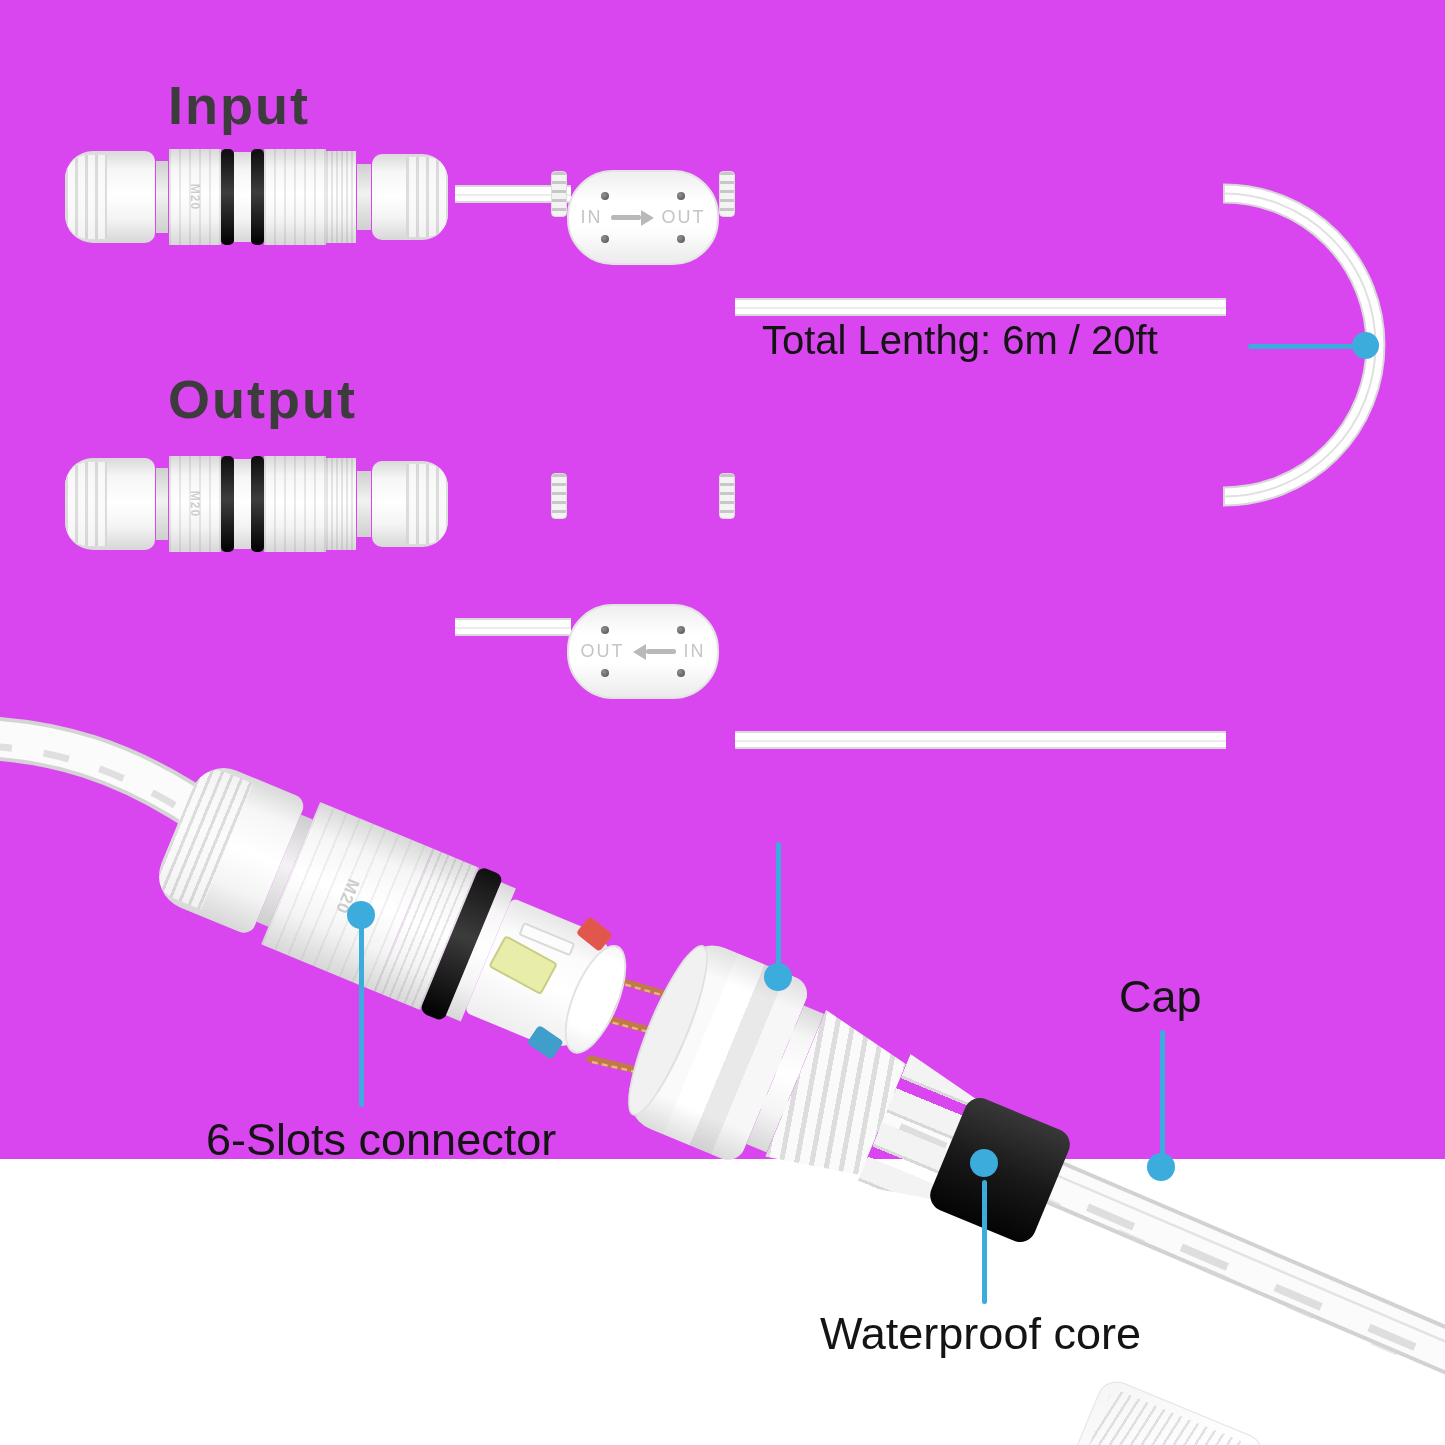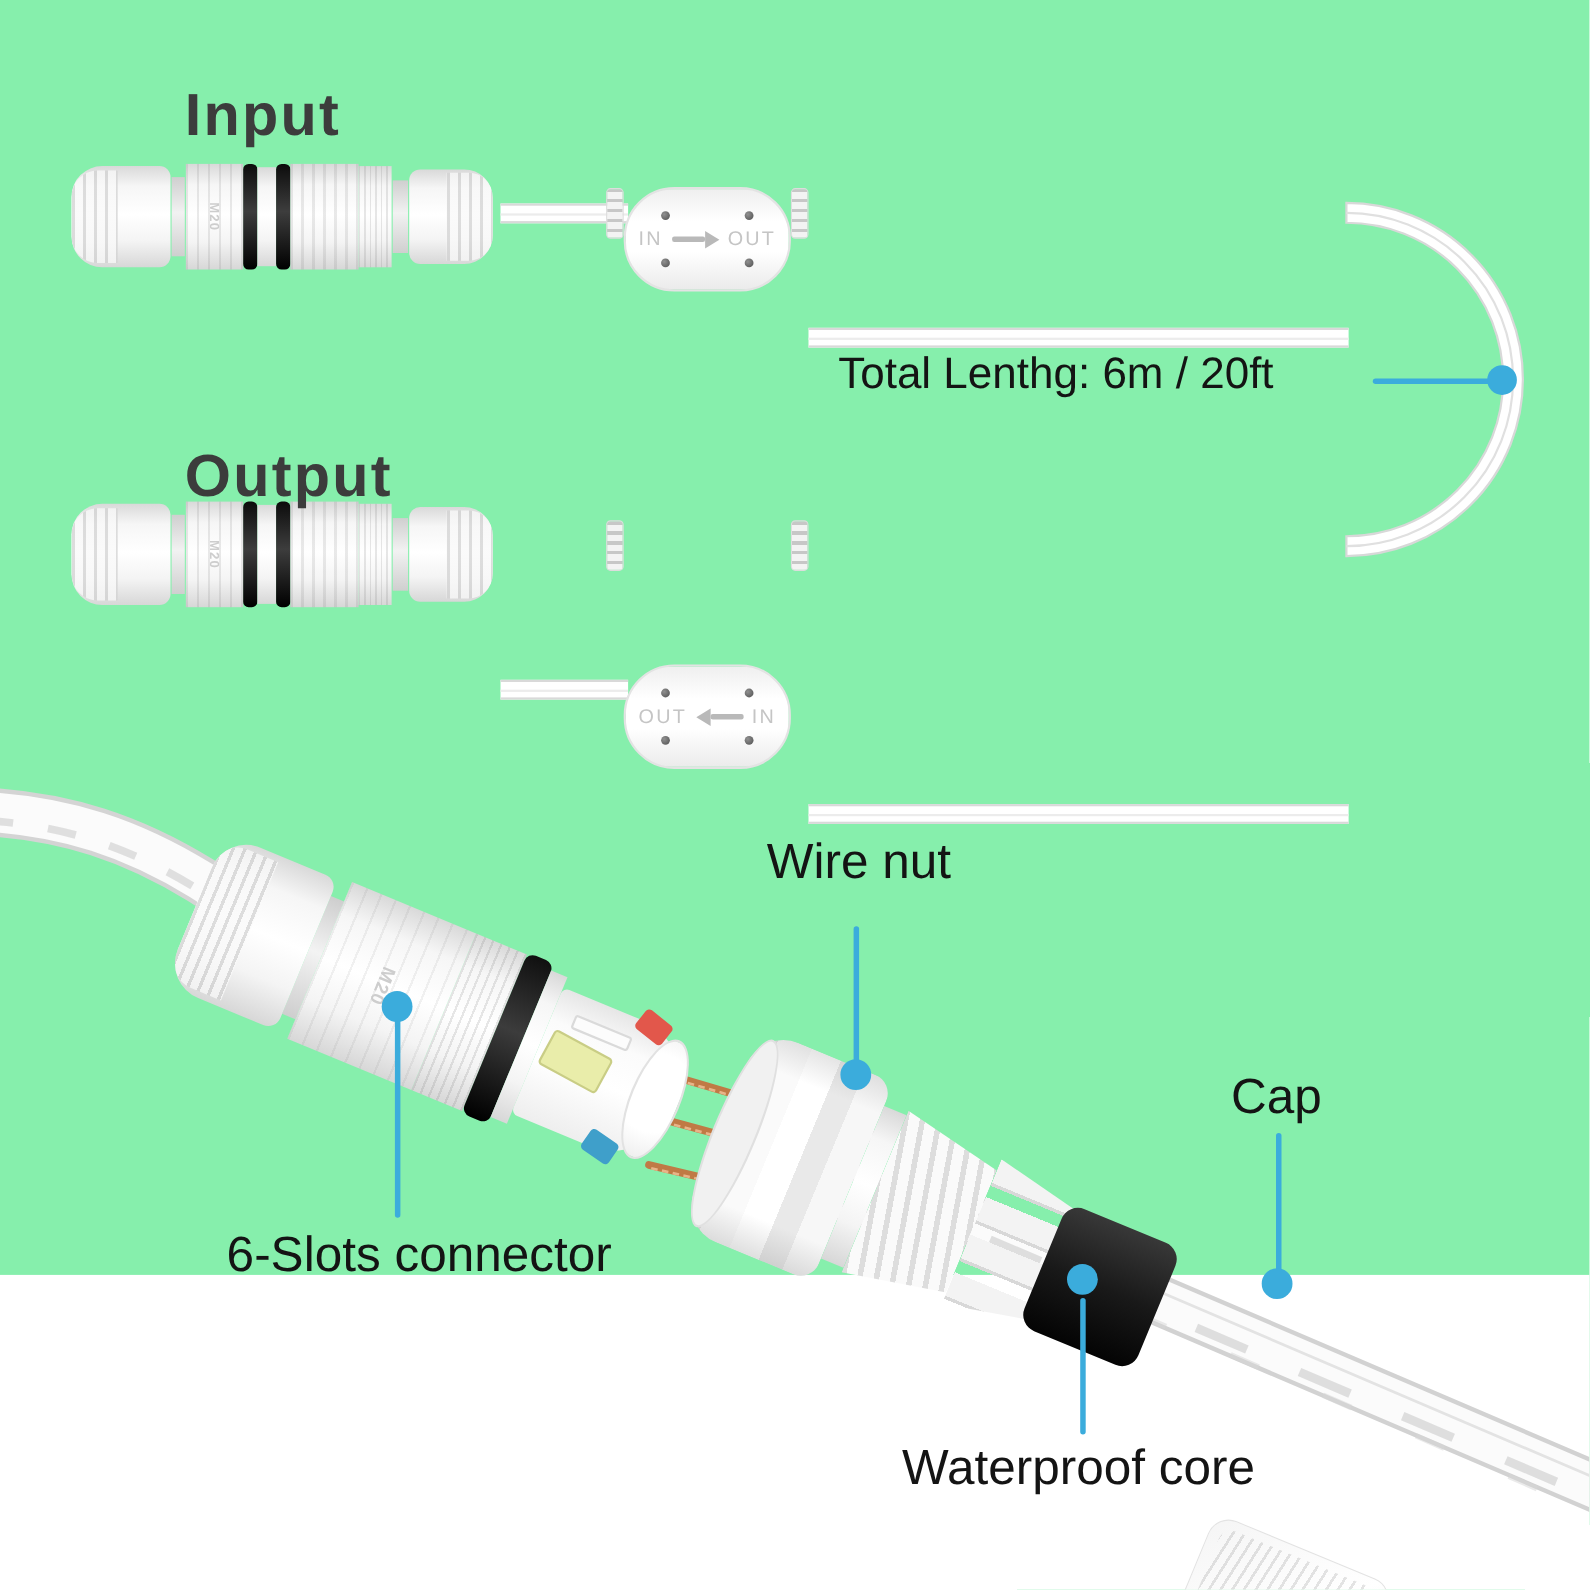--- a/index.html
+++ b/index.html
@@ -7,21 +7,21 @@
     --ink:#141414;
     --head:#3c3c3c;
     --edge:#d8d8d8;
     --cyl:linear-gradient(180deg,#d9d9d9 0%,#f6f6f6 20%,#ffffff 48%,#f4f4f4 74%,#d7d7d7 100%);
     --cyl-lite:linear-gradient(180deg,#e6e6e6 0%,#fbfbfb 25%,#ffffff 55%,#eeeeee 100%);
   }
   *{margin:0;padding:0;box-sizing:border-box;}
   html,body{width:1445px;height:1445px;background:#ffffff;overflow:hidden;
     font-family:"Liberation Sans",sans-serif;}
   .abs{position:absolute;}
-  #stage{position:relative;width:1445px;height:1159px;background:#86efac;}
+  #stage{position:relative;width:1445px;height:1159px;background:#d946ef;}
 
   
   .heading{font-size:54px;font-weight:700;color:var(--head);letter-spacing:2px;white-space:nowrap;z-index:4;}
   .lbl{font-size:45px;font-weight:400;color:var(--ink);white-space:nowrap;z-index:7;}
   .len-lbl{font-size:40px;font-weight:400;color:var(--ink);white-space:nowrap;z-index:7;}
 
   
   .callout-dot{width:28px;height:28px;border-radius:50%;background:var(--accent);z-index:8;}
   .callout-line-v{width:5px;background:var(--accent);border-radius:3px;z-index:6;}
   .callout-line-h{height:5px;background:var(--accent);border-radius:3px;z-index:6;}
@@ -176,21 +176,21 @@
     <span class="tag">OUT</span>
   </div>
 
   <div class="abs nub" style="left:719px;top:171px;"></div>
   <div class="abs cable-h" style="left:735px;top:185px;width:491px;"></div>
 
   <div class="abs len-lbl" style="left:762px;top:318px;">Total Lenthg: 6m / 20ft</div>
   <div class="abs callout-line-h" style="left:1248px;top:344px;width:108px;"></div>
   <div class="abs callout-dot" style="left:1352px;top:332px;width:27px;height:27px;"></div>
 
-  <div class="abs heading" style="left:168px;top:402px;">Output</div>
+  <div class="abs heading" style="left:168px;top:368px;">Output</div>
 
   <div class="abs connector" style="left:65px;top:455px;width:395px;height:98px;">
     <div class="seg cap-l">
         <div class="ridges left"></div>
       </div>
     <div class="neck"></div>
     <div class="seg ribbed r1">
       <span class="m20">M20</span>
     </div>
     <div class="oring"></div>
@@ -255,21 +255,20 @@
   <div class="abs blk-core" style="left:944px;top:1110px;transform:rotate(22.5deg);"></div>
 
   <div class="abs cap-part" style="left:1064px;top:1140px;transform:rotate(22.5deg);">
     <div class="cap-ribs"></div>
   </div>
 
   <div class="abs callout-line-v" style="left:359px;top:917px;height:190px;"></div>
   <div class="abs callout-dot" style="left:347px;top:901px;"></div>
   <div class="abs lbl" style="left:206px;top:1114px;">6-Slots connector</div>
 
-  <div class="abs lbl" style="left:697px;top:757px;">Wire nut</div>
   <div class="abs callout-line-v" style="left:776px;top:842px;height:132px;"></div>
   <div class="abs callout-dot" style="left:764px;top:963px;"></div>
 
   <div class="abs lbl" style="left:1119px;top:971px;">Cap</div>
   <div class="abs callout-line-v" style="left:1160px;top:1030px;height:128px;"></div>
   <div class="abs callout-dot" style="left:1147px;top:1153px;"></div>
 
   <div class="abs callout-dot" style="left:970px;top:1149px;"></div>
   <div class="abs callout-line-v" style="left:982px;top:1180px;height:124px;"></div>
   <div class="abs lbl" style="left:820px;top:1308px;">Waterproof core</div>

